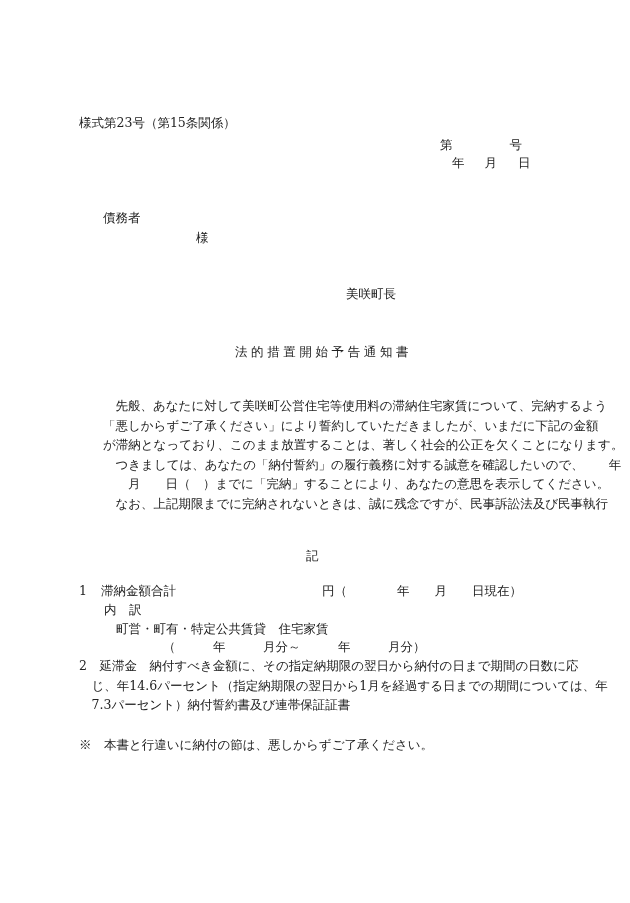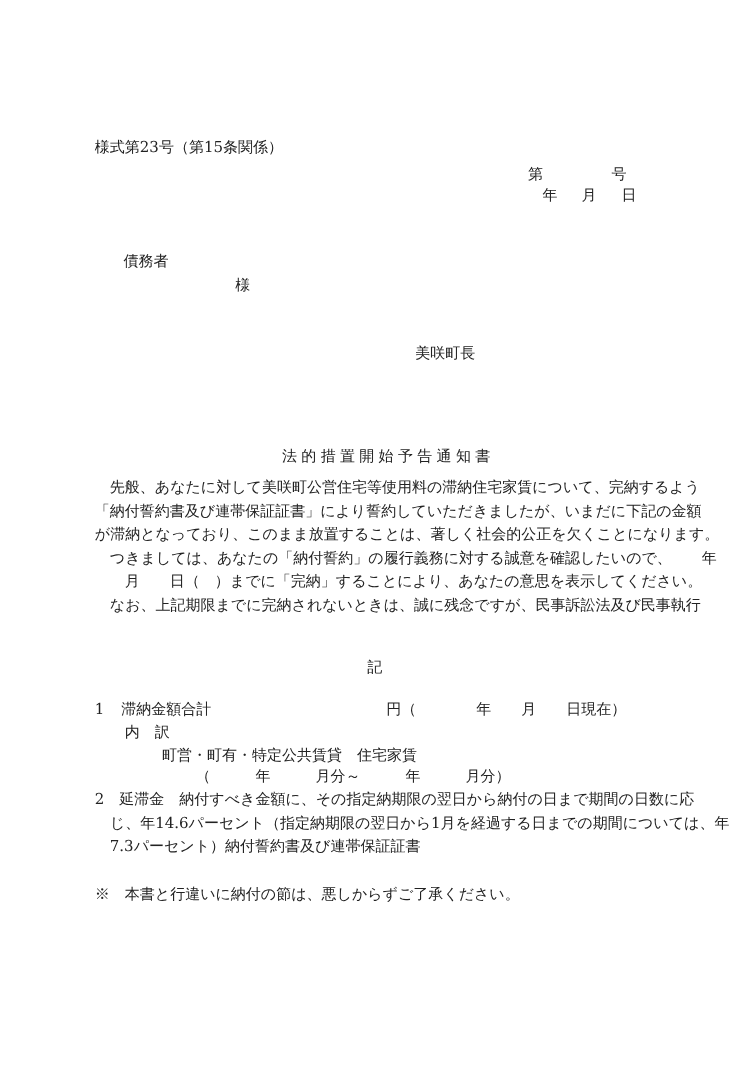--- a/index.html
+++ b/index.html
@@ -9,27 +9,27 @@
     color: #222222; font-size: 12.5px;
   }
   .abs { position: absolute; white-space: nowrap; line-height: 20px; }
   .form-no { left: 79px; top: 77px; margin-top: 36px; }
   .num-line { left: 440px; top: 135px; }
   .date-line { left: 452px; top: 153px; }
   .gap { display: inline-block; }
   .debtor { left: 103px; top: 208px; }
   .sama { left: 196px; top: 228px; }
   .mayor { left: 346px; top: 284px; text-align: center; }
-  .title { left: 235px; top: 342px; letter-spacing: 3.6px; margin-top: 28px; }
+  .title { left: 235px; top: 342px; letter-spacing: 3.6px; }
   .body-para { left: 79px; top: 396px; width: 480px; }
-  .body-para div { line-height: 19.5px; white-space: nowrap; }
+  .body-para div { line-height: 19.5px; white-space: nowrap; margin-left: 24px; }
   .ki { left: 306px; top: 546px; }
   .item1 { left: 79px; top: 581px; }
   .uchiwake { left: 104px; top: 600px; }
-  .rent { left: 116px; top: 619px; margin-left: 19px; }
+  .rent { left: 116px; top: 619px; }
   .period { left: 163px; top: 637px; }
   .item2 { left: 79px; top: 656px; }
   .item2 div { line-height: 19.5px; }
   .note { left: 79px; top: 735px; }
 </style>
 </head>
 <body>
 
 <div class="abs form-no">様式第23号（第15条関係）</div>
 
@@ -43,21 +43,21 @@
 
 <div class="abs debtor">債務者</div>
 <div class="abs sama">様</div>
 
 <div class="abs mayor">美咲町長</div>
 
 <div class="abs title">法的措置開始予告通知書</div>
 
 <div class="abs body-para">
   <div>　先般、あなたに対して美咲町公営住宅等使用料の滞納住宅家賃について、完納するよう</div>
-  <div>「納付誓約書及び連帯保証証書」により誓約していただきましたが、いまだに下記の金額</div>
+  <div>「悪しからずご了承ください」により誓約していただきましたが、いまだに下記の金額</div>
   <div>が滞納となっており、このまま放置することは、著しく社会的公正を欠くことになります。</div>
   <div>　つきましては、あなたの「納付誓約」の履行義務に対する誠意を確認したいので、　　年</div>
   <div>　　月　　日（　）までに「完納」することにより、あなたの意思を表示してください。</div>
   <div>　なお、上記期限までに完納されないときは、誠に残念ですが、民事訴訟法及び民事執行</div>
 </div>
 
 <div class="abs ki">記</div>
 
 <div class="abs item1">
   <span>1</span><span class="gap" style="width:14px"></span><span>滞納金額合計</span><span class="gap" style="width:146px"></span><span>円（　　　　年　　月　　日現在）</span>

